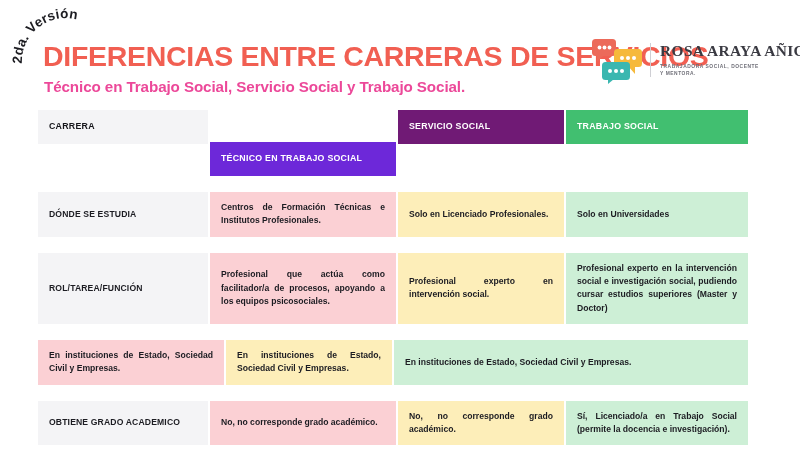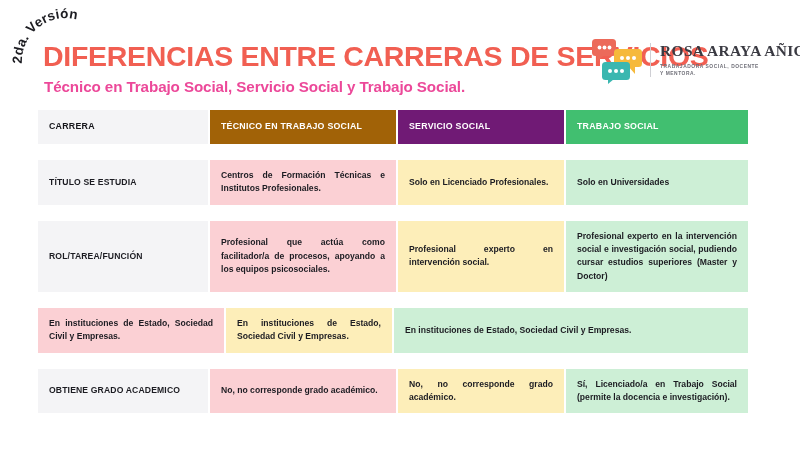--- a/index.html
+++ b/index.html
@@ -145,21 +145,21 @@
   .trow.header .tcell {
     font-size: 8.8px;
     font-weight: bold;
     letter-spacing: 0.25px;
     height: 34px;
     padding-top: 0;
     padding-bottom: 0;
     justify-content: center;
   }
   .trow.header .col-0 { background: #f4f4f6; color: #15151a; }
-  .trow.header .col-1 { background: #a16207; color: #ffffff; }
+  .trow.header .col-1 { background: #6d28d9; color: #ffffff; margin-top: 32px; }
   .trow.header .col-2 { background: #701a75; color: #ffffff; }
   .trow.header .col-3 { background: #41bf70; color: #ffffff; }
 
   
   .trow.body .col-0 {
     background: #f4f4f6;
     font-weight: bold;
     font-size: 8.6px;
     letter-spacing: 0.15px;
     justify-content: center;
@@ -241,21 +241,21 @@
   <div class="trow header">
     <div class="tcell col-0">CARRERA</div>
     <div class="tcell col-1">TÉCNICO EN TRABAJO SOCIAL</div>
     <div class="tcell col-2">SERVICIO SOCIAL</div>
     <div class="tcell col-3">TRABAJO SOCIAL</div>
   </div>
 
 
 
   <div class="trow body">
-    <div class="tcell col-0 h-mid">TÍTULO SE ESTUDIA</div>
+    <div class="tcell col-0 h-mid">DÓNDE SE ESTUDIA</div>
     <div class="tcell col-1 h-mid">Centros de Formación Técnicas e Institutos Profesionales.</div>
     <div class="tcell col-2 h-mid">Solo en Licenciado Profesionales.</div>
     <div class="tcell col-3 h-mid">Solo en Universidades</div>
   </div>
 
   <div class="trow body">
     <div class="tcell col-0 h-tall">ROL/TAREA/FUNCIÓN</div>
     <div class="tcell col-1 h-tall">Profesional que actúa como facilitador/a de procesos, apoyando a los equipos psicosociales.</div>
     <div class="tcell col-2 h-tall">Profesional experto en intervención social.</div>
     <div class="tcell col-3 h-tall">Profesional experto en la intervención social e investigación social, pudiendo cursar estudios superiores (Master y Doctor)</div>

